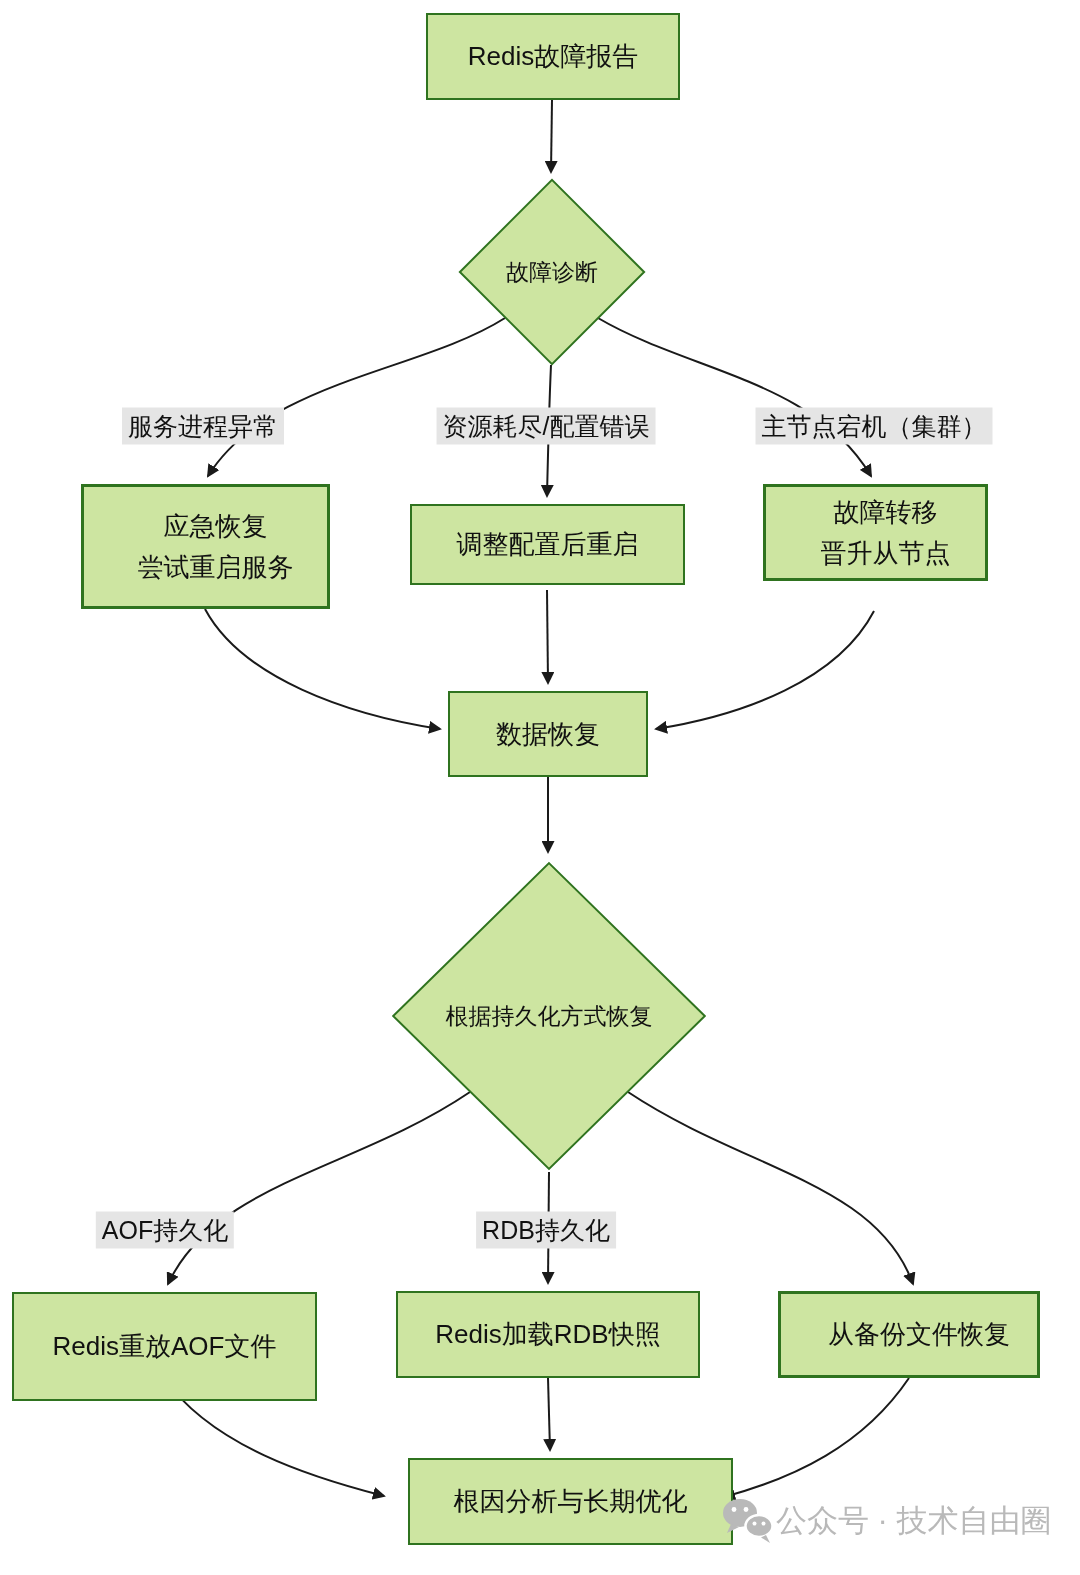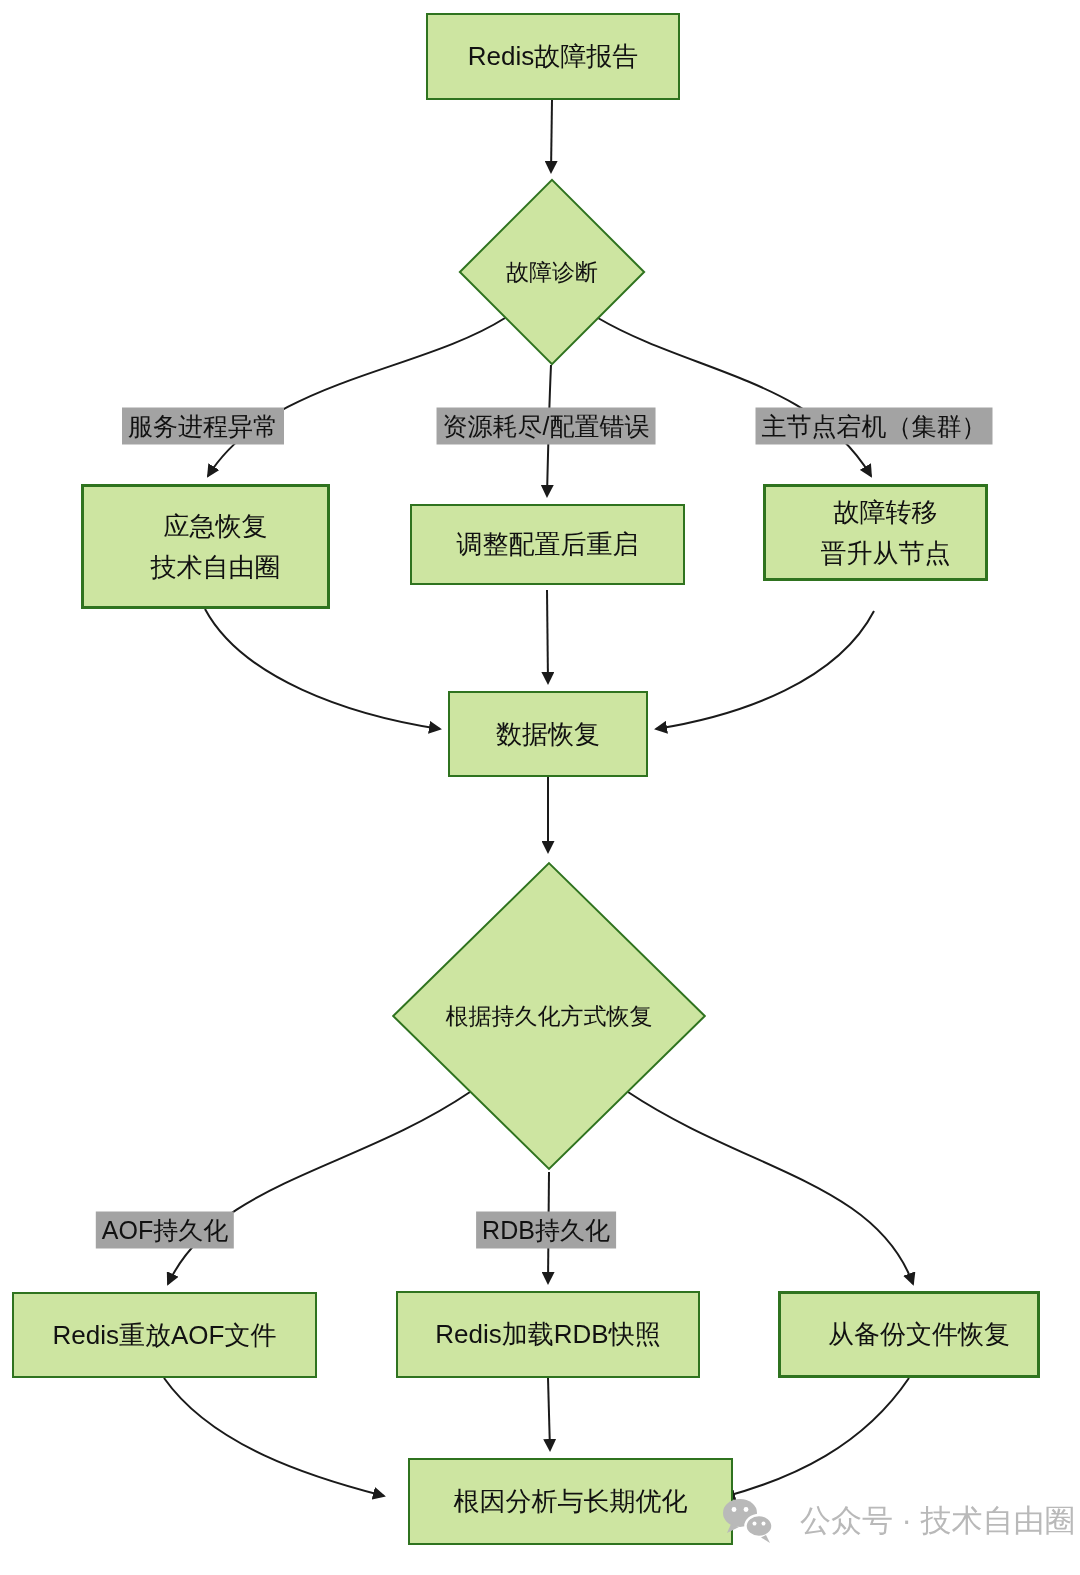--- a/index.html
+++ b/index.html
@@ -17,25 +17,25 @@
   .node-rect.thick { border-width:3px;padding-left:20px; }
   .diamond-wrap { position:absolute; }
   .diamond-wrap svg { position:absolute; left:0; top:0; width:100%; height:100%; }
   .diamond-label {
     position:absolute; left:0; top:0; right:0; bottom:0;
     display:flex; align-items:center; justify-content:center;
     font-size:23px; white-space:nowrap;
   }
   .edge-label {
     position:absolute; transform:translate(-50%,-50%);
-    background:#a3a3a3; padding:2px 6px; font-size:25px; white-space:nowrap;
+    background:#e5e5e5; padding:2px 6px; font-size:25px; white-space:nowrap;
   }
   .watermark {
     position:absolute; left:722px; top:1498px;
-    display:flex; align-items:center; gap:26px;
+    display:flex; align-items:center; gap:2px;
     color:#b9b9b9; font-size:31px; white-space:nowrap;
   }
 </style>
 </head>
 <body>
 
 <div class="canvas">
 
   <svg class="edges" width="1080" height="1575" viewBox="0 0 1080 1575" xmlns="http://www.w3.org/2000/svg">
     <defs>
@@ -71,21 +71,21 @@
     </svg>
     <div class="diamond-label">故障诊断</div>
   </div>
 
   <div class="edge-label" style="left:203px; top:426px;">服务进程异常</div>
   <div class="edge-label" style="left:546px; top:426px;">资源耗尽/配置错误</div>
   <div class="edge-label" style="left:874px; top:426px;">主节点宕机（集群）</div>
 
   <div class="node-rect thick" style="left:81px; top:484px; width:249px; height:125px;">
     <div>应急恢复</div>
-    <div>技术自由圈</div>
+    <div>尝试重启服务</div>
   </div>
 
   <div class="node-rect" style="left:410px; top:504px; width:275px; height:81px;">
     <div>调整配置后重启</div>
   </div>
 
   <div class="node-rect thick" style="left:763px; top:484px; width:225px; height:97px;">
     <div>故障转移</div>
     <div>晋升从节点</div>
   </div>
@@ -97,21 +97,21 @@
   <div class="diamond-wrap" style="left:390px; top:860px; width:318px; height:312px;">
     <svg viewBox="0 0 100 100" preserveAspectRatio="none">
       <polygon points="50,1 99,50 50,99 1,50" fill="#cde5a1" stroke="#2f731f" stroke-width="2" vector-effect="non-scaling-stroke"></polygon>
     </svg>
     <div class="diamond-label">根据持久化方式恢复</div>
   </div>
 
   <div class="edge-label" style="left:165px; top:1230px;">AOF持久化</div>
   <div class="edge-label" style="left:546px; top:1230px;">RDB持久化</div>
 
-  <div class="node-rect" style="left:12px; top:1292px; width:305px; height:86px;">
+  <div class="node-rect" style="left:12px; top:1292px; width:305px; height:109px;">
     <div>Redis重放AOF文件</div>
   </div>
 
   <div class="node-rect" style="left:396px; top:1291px; width:304px; height:87px;">
     <div>Redis加载RDB快照</div>
   </div>
 
   <div class="node-rect thick" style="left:778px; top:1291px; width:262px; height:87px;">
     <div>从备份文件恢复</div>
   </div>

